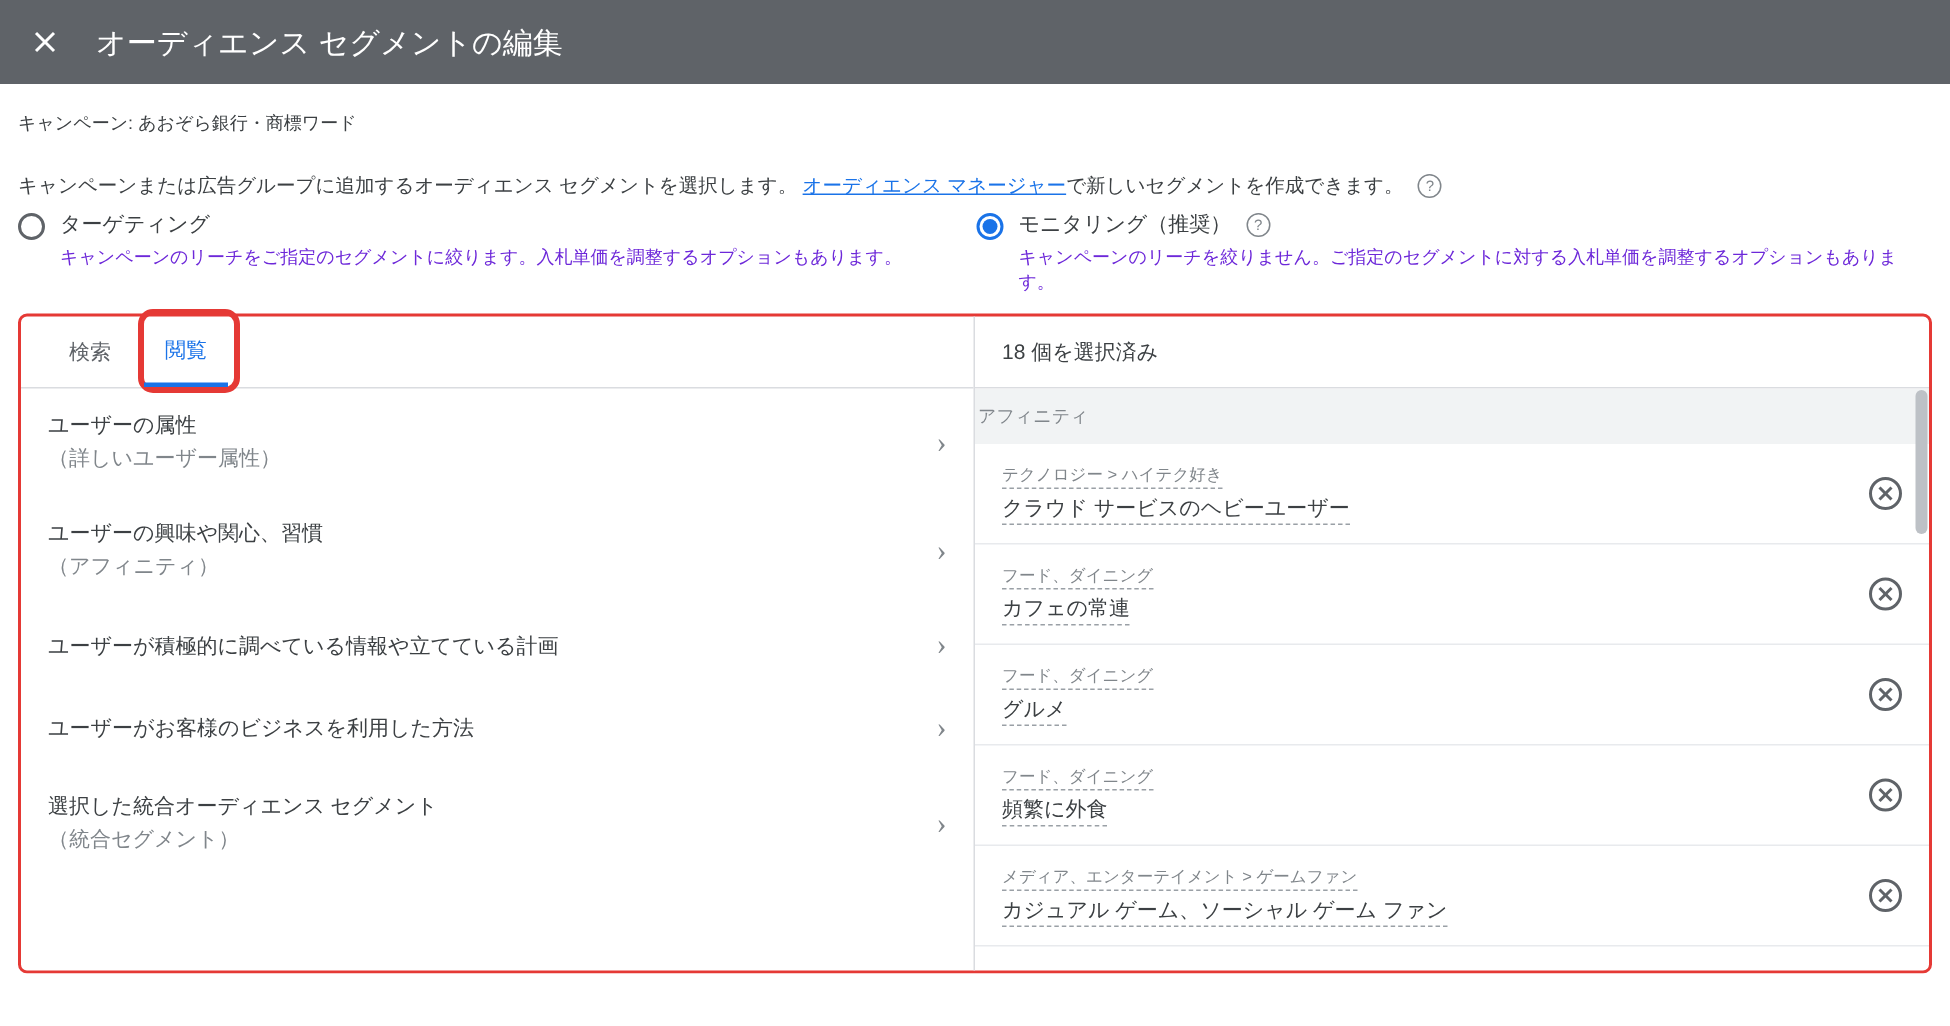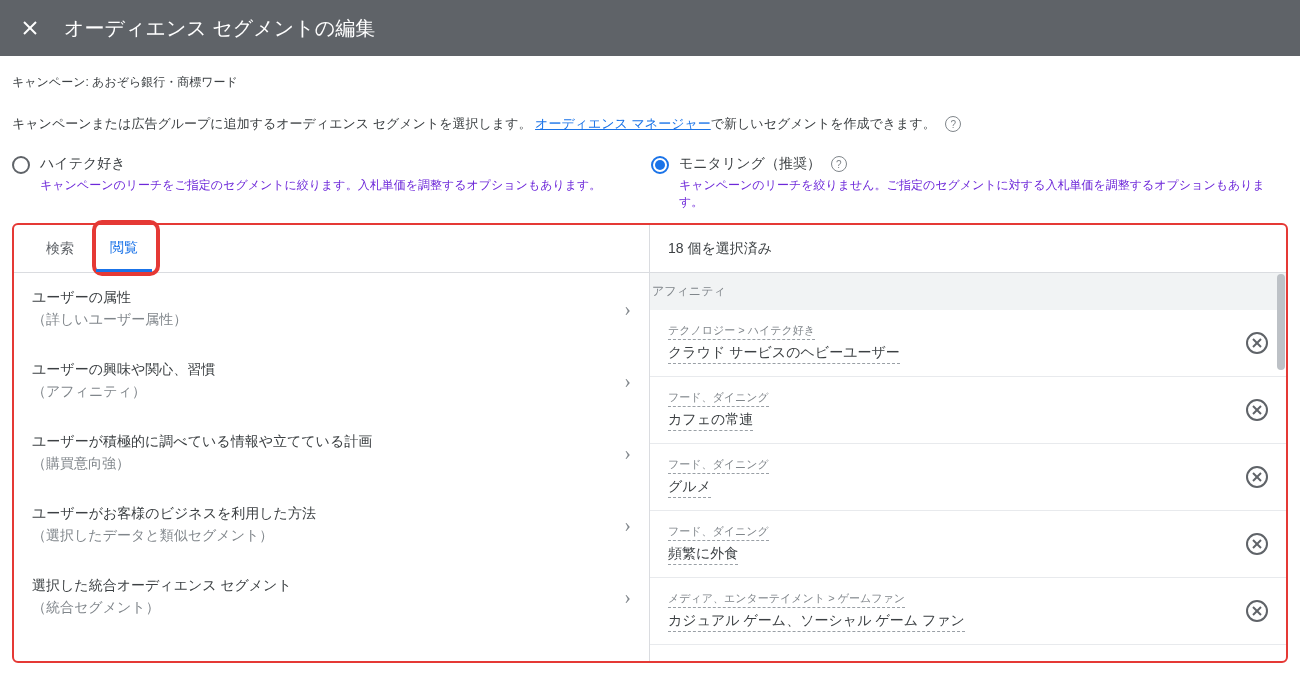--- a/index.html
+++ b/index.html
@@ -3,21 +3,21 @@
 <meta charset="utf-8">
 <style>
   * { box-sizing: border-box; margin: 0; padding: 0; }
   body { font-family: Arial, "Hiragino Sans", "Meiryo", sans-serif; font-size: 13px; color: #3c4043; background: #fff; width: 1300px; }
   .header-bar { background: #5f6368; color: #fff; display: flex; align-items: center; height: 56px; padding: 0 18px; }
   .close-x { width: 24px; height: 24px; display: flex; align-items: center; justify-content: center; cursor: pointer; margin-right: 22px; }
   .close-x svg { stroke: #fff; }
   .header-title { font-size: 20px; font-weight: 400; }
   .content { padding: 18px 12px 0 12px; }
   .campaign-line { font-size: 12px; color: #3c4043; margin-bottom: 24px; }
-  .desc-line { font-size: 13px; color: #3c4043; margin-bottom: 22px; display: flex; align-items: center; text-align: right; }
+  .desc-line { font-size: 13px; color: #3c4043; margin-bottom: 8px; display: flex; align-items: center; text-align: right; }
   .link { color: #1a73e8; text-decoration: underline; cursor: pointer; }
   .help-circle { width: 16px; height: 16px; border: 1.5px solid #80868b; border-radius: 50%; font-size: 10px; color: #80868b; display: inline-flex; align-items: center; justify-content: center; margin-left: 6px; }
   .radio-row { display: flex; gap: 0; margin-bottom: 12px; }
   .radio-opt { display: flex; align-items: flex-start; gap: 10px; }
   .radio-opt:first-child { width: 640px; }
   .radio { width: 18px; height: 18px; border: 2px solid #5f6368; border-radius: 50%; flex-shrink: 0; margin-top: 1px; position: relative; cursor: pointer; }
   .radio.checked { border-color: #1a73e8; }
   .radio.checked::after { content: ""; position: absolute; top: 2px; left: 2px; width: 10px; height: 10px; background: #1a73e8; border-radius: 50%; }
   .radio-text .rt-title { font-size: 14px; color: #3c4043; display: flex; align-items: center; }
   .radio-text .rt-sub { font-size: 12px; color: #6d28d9; margin-top: 4px; }
@@ -67,21 +67,21 @@
     <span>キャンペーンまたは広告グループに追加するオーディエンス セグメントを選択します。</span>&nbsp;
     <span class="link">オーディエンス マネージャー</span>
     <span>で新しいセグメントを作成できます。</span>
     &nbsp;<span class="help-circle">?</span>
   </div>
 
   <div class="radio-row">
     <div class="radio-opt">
       <div class="radio"></div>
       <div class="radio-text">
-        <div class="rt-title">ハイテク好き</div>
+        <div class="rt-title">ターゲティング</div>
         <div class="rt-sub">キャンペーンのリーチをご指定のセグメントに絞ります。入札単価を調整するオプションもあります。</div>
       </div>
     </div>
     <div class="radio-opt">
       <div class="radio checked"></div>
       <div class="radio-text">
         <div class="rt-title">
           <span>モニタリング（推奨）</span>
           &nbsp;<span class="help-circle">?</span>
         </div>
@@ -110,28 +110,26 @@
           <div class="browse-item">
             <div class="bi-text">
               <div class="bi-title">ユーザーの興味や関心、習慣</div>
               <div class="bi-sub">（アフィニティ）</div>
             </div>
             <div class="chevron">›</div>
           </div>
           <div class="browse-item">
             <div class="bi-text">
               <div class="bi-title">ユーザーが積極的に調べている情報や立てている計画</div>
-              <div class="bi-sub">（購買意向強）</div>
             </div>
             <div class="chevron">›</div>
           </div>
           <div class="browse-item">
             <div class="bi-text">
               <div class="bi-title">ユーザーがお客様のビジネスを利用した方法</div>
-              <div class="bi-sub">（選択したデータと類似セグメント）</div>
             </div>
             <div class="chevron">›</div>
           </div>
           <div class="browse-item">
             <div class="bi-text">
               <div class="bi-title">選択した統合オーディエンス セグメント</div>
               <div class="bi-sub">（統合セグメント）</div>
             </div>
             <div class="chevron">›</div>
           </div>

